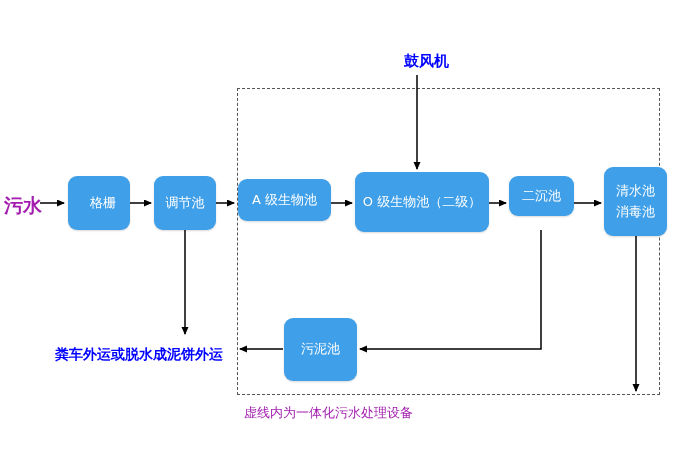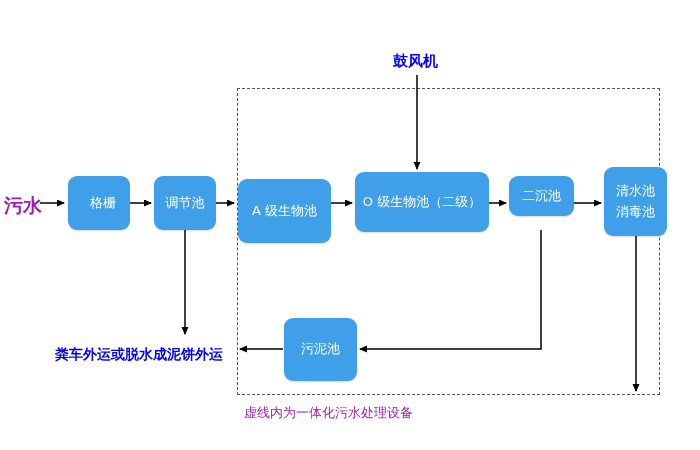--- a/index.html
+++ b/index.html
@@ -85,31 +85,31 @@
     <line x1="574" y1="203" x2="601" y2="203" stroke="#000" stroke-width="1.5" marker-end="url(#ah)"></line>
     <line x1="417" y1="75" x2="417" y2="169" stroke="#000" stroke-width="1.5" marker-end="url(#ah)"></line>
     <line x1="185" y1="230" x2="185" y2="334" stroke="#000" stroke-width="1.5" marker-end="url(#ah)"></line>
     <polyline points="541,230 541,349 360,349" fill="none" stroke="#000" stroke-width="1.5" marker-end="url(#ah)"></polyline>
     <line x1="283" y1="349" x2="240" y2="349" stroke="#000" stroke-width="1.5" marker-end="url(#ah)"></line>
     <line x1="636" y1="236" x2="636" y2="391" stroke="#000" stroke-width="1.5" marker-end="url(#ah)"></line>
   </svg>
 
   <div class="label source-label" style="left:4px; top:193px;">污水</div>
 
-  <div class="label blower-label" style="left:393px; top:52px;text-align:center;">鼓风机</div>
+  <div class="label blower-label" style="left:404px; top:52px;text-align:center;">鼓风机</div>
 
   <div class="box" style="left:68px; top:176px; width:62px; height:54px;padding-left:8px;">
     <span>格栅</span>
   </div>
 
   <div class="box" style="left:154px; top:176px; width:62px; height:54px;justify-content:center;">
     <span>调节池</span>
   </div>
 
-  <div class="box" style="left:238px; top:179px; width:93px; height:64px;">
+  <div class="box" style="left:238px; top:179px; width:93px; height:42px;">
     <span>A 级生物池</span>
   </div>
 
   <div class="box" style="left:355px; top:172px; width:134px; height:60px;">
     <span>O 级生物池（二级）</span>
   </div>
 
   <div class="box" style="left:509px; top:176px; width:65px; height:40px;">
     <span>二沉池</span>
   </div>

